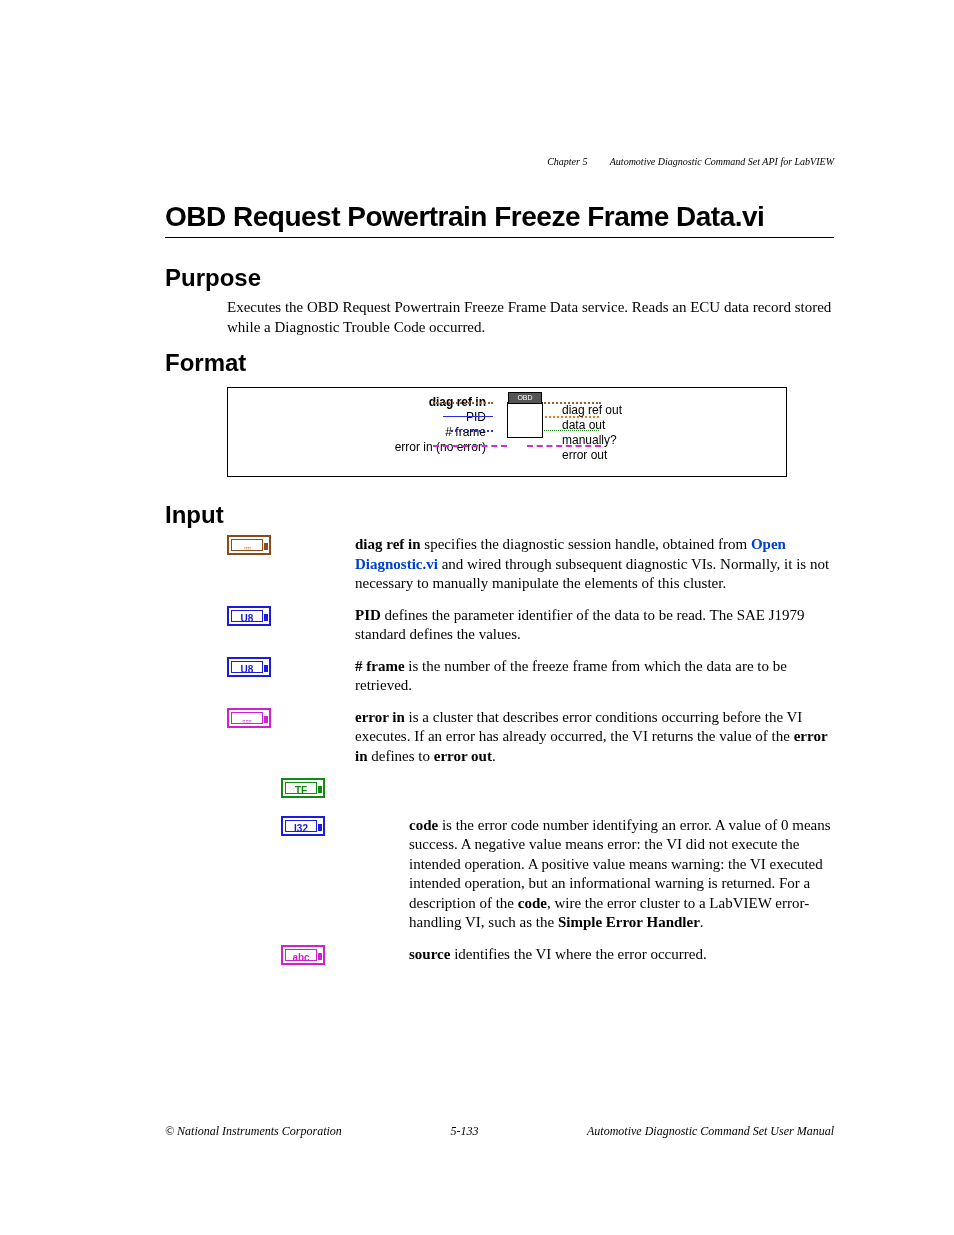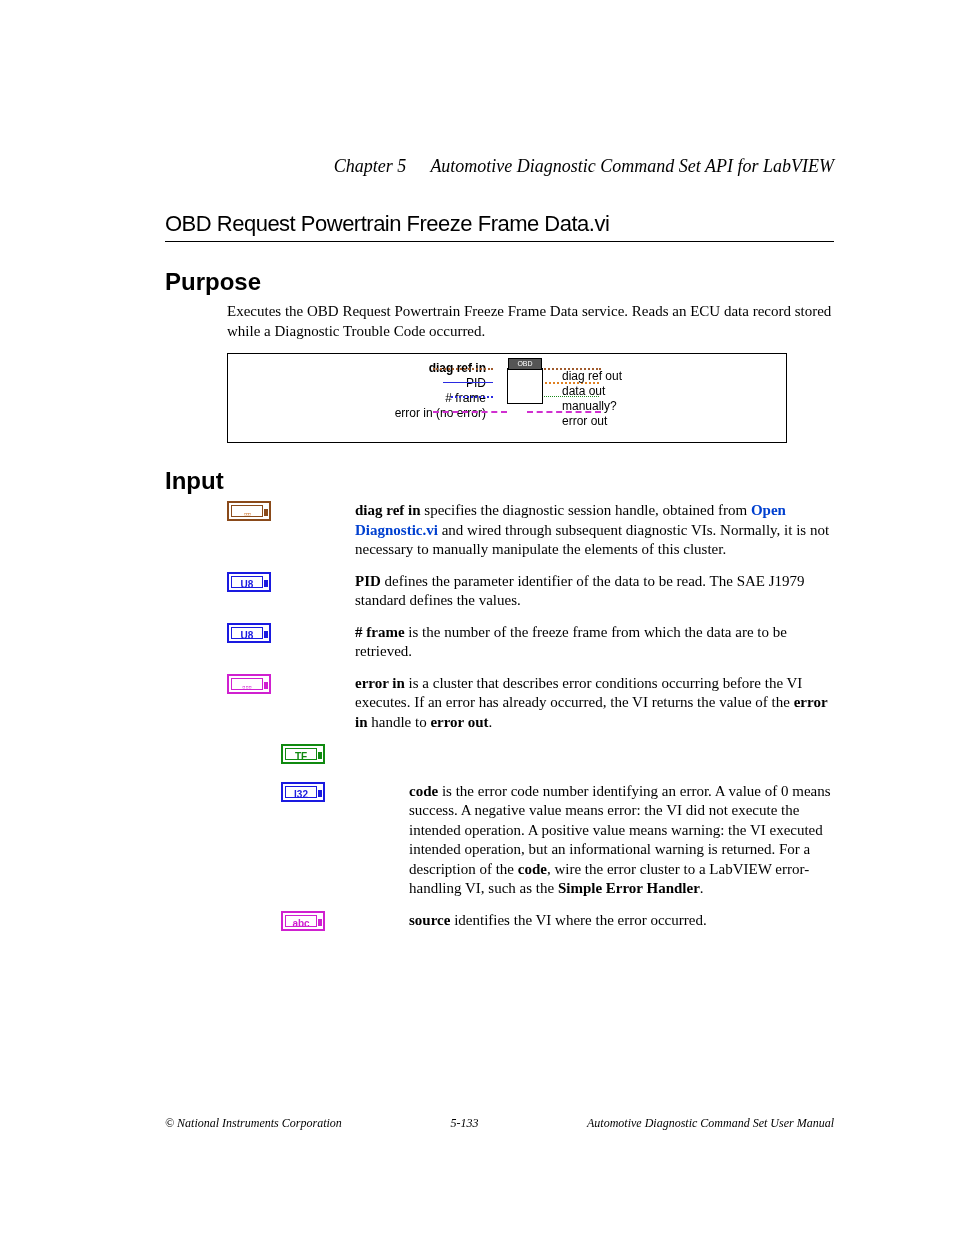--- a/index.html
+++ b/index.html
@@ -12,31 +12,31 @@
     height: 1235px;
     position: relative;
     box-sizing: border-box;
   }
   .page {
     padding: 156px 120px 0 165px;
   }
   .running-header {
     text-align: right;
     font-style: italic;
-    font-size: 18px;
+    font-size: 10px;
     margin-bottom: 34px;
     font-family: "Times New Roman", serif;
   }
   .running-header .chapter {
     margin-right: 20px;
   }
   h1.title {
     font-family: Arial, Helvetica, sans-serif;
-    font-weight: normal;
-    font-size: 22px;
+    font-weight: bold;
+    font-size: 28px;
     margin: 0 0 4px 0;
     letter-spacing: -0.5px;
   }
   hr.title-rule {
     border: none;
     border-top: 1.5px solid #000;
     margin: 0 0 26px 0;
   }
   h2.section {
     font-family: Arial, Helvetica, sans-serif;
@@ -178,21 +178,21 @@
     font-size: 9px;
     letter-spacing: -1px;
     color:#d08040;
   }
   .error-glyph {
     font-size: 9px;
     color:#d020d0;
   }
   .footer {
     position: absolute;
-    bottom: 104px;
+    bottom: 96px;
     left: 165px;
     right: 120px;
     display: flex;
     justify-content: space-between;
     font-style: italic;
     font-size: 12px;
     font-family: "Times New Roman", serif;
   }
   .bold-label { font-weight: bold; }
 </style>
@@ -204,20 +204,21 @@
     <span class="chapter">Chapter 5</span>
     <span>Automotive Diagnostic Command Set API for LabVIEW</span>
   </div>
 
   <h1 class="title">OBD Request Powertrain Freeze Frame Data.vi</h1>
   <hr class="title-rule">
 
   <h2 class="section">Purpose</h2>
   <div class="body-indent purpose-text">Executes the OBD Request Powertrain Freeze Frame Data service. Reads an ECU data record stored while a Diagnostic Trouble Code occurred.</div>
 
+  <h2 class="section">Format</h2>
   <div class="diagram-holder">
     <div class="diagram">
       <div class="diag-left">
         <div><span class="bold-label">diag ref in</span></div>
         <div>PID</div>
         <div># frame</div>
         <div>error in (no error)</div>
       </div>
       <div class="diag-center">
         <div style="position:absolute;left:-60px;top:6px;width:60px;" class="wire wire-brown"></div>
@@ -276,21 +277,21 @@
     </div>
   </div>
 
   <div class="input-row">
     <div class="icon-col">
       <span class="terminal t-magenta">
         <span class="inner error-glyph">▫▫▫</span><span class="pip"></span>
       </span>
     </div>
     <div class="text-col">
-      <span class="bold">error in</span><span> is a cluster that describes error conditions occurring before the VI executes. If an error has already occurred, the VI returns the value of the </span><span class="bold">error in</span><span> handle to </span><span class="bold">error out</span><span>.</span>
+      <span class="bold">error in</span><span> is a cluster that describes error conditions occurring before the VI executes. If an error has already occurred, the VI returns the value of the </span><span class="bold">error in</span><span> defines to </span><span class="bold">error out</span><span>.</span>
     </div>
   </div>
 
   <div class="input-row nested">
     <div class="icon-col">
       <span class="terminal t-green">
         <span class="inner">TF</span><span class="pip"></span>
       </span>
     </div>
   </div>

